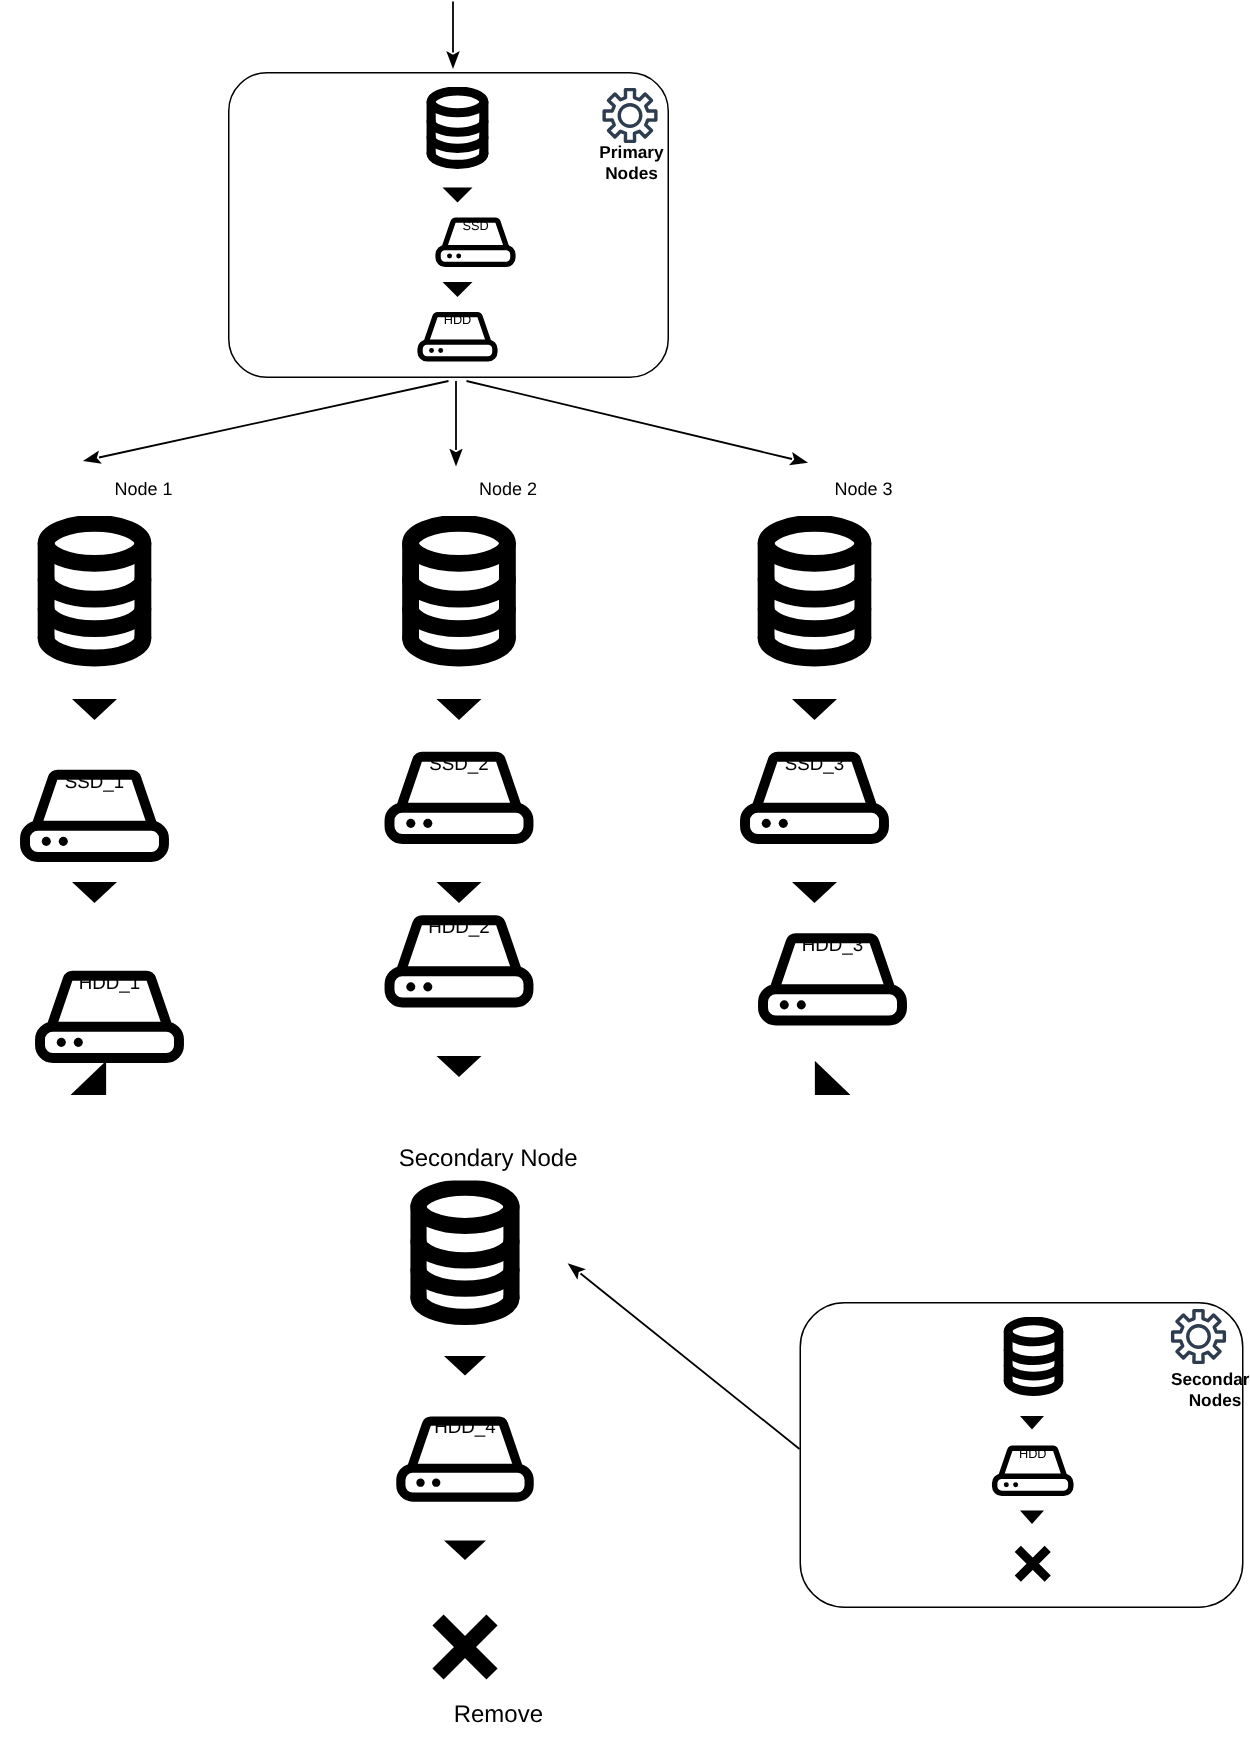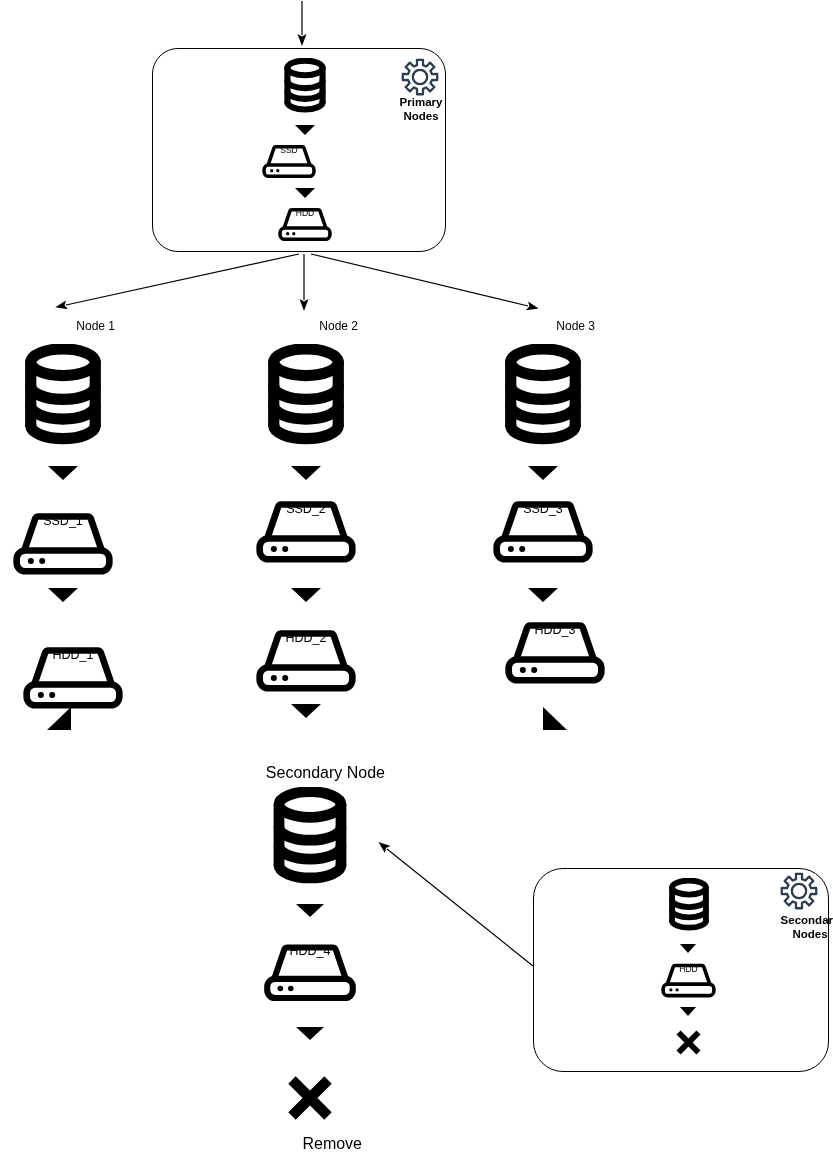--- a/index.html
+++ b/index.html
@@ -77,21 +77,21 @@
       <path d="M311 254 L528 306" marker-end="url(#ah)"></path>
       <path d="M533 966 L387 849" marker-end="url(#ah)"></path>
     </g>
   </svg>
 
   <div class="group-box" style="left:152px;top:48px;width:294px;height:204px;">
     <svg class="icon abs" style="left:126px;top:9px;width:52px;height:55px;">
         <use href="#sym-db"></use>
       </svg>
     <div class="tri tri-sm" style="left:142px;top:76px;"></div>
-    <div class="drive drive-sm" style="left:108px;top:92px;width:56px;height:39px;">
+    <div class="drive drive-sm" style="left:136px;top:92px;width:56px;height:39px;">
       <svg>
           <use href="#sym-drive"></use>
         </svg>
       <span class="drive-label">SSD</span>
     </div>
     <div class="tri tri-sm" style="left:142px;top:139px;"></div>
     <div class="drive drive-sm" style="left:124px;top:155px;width:56px;height:39px;">
       <svg>
           <use href="#sym-drive"></use>
         </svg>
@@ -131,21 +131,21 @@
         <use href="#sym-db"></use>
       </svg>
     <div class="tri tri-lg" style="left:37px;top:147px;"></div>
     <div class="drive" style="left:0;top:175px;width:104px;height:72px;">
       <svg>
           <use href="#sym-drive"></use>
         </svg>
       <span class="drive-label">SSD_2</span>
     </div>
     <div class="tri tri-lg" style="left:37px;top:269px;"></div>
-    <div class="drive" style="left:0;top:304px;width:104px;height:72px;">
+    <div class="drive" style="left:0;top:284px;width:104px;height:72px;">
       <svg>
           <use href="#sym-drive"></use>
         </svg>
       <span class="drive-label">HDD_2</span>
     </div>
     <div class="tri tri-lg" style="left:37px;top:385px;"></div>
   </div>
 
   <div class="node-col" style="left:491px;top:319px;">
     <div class="node-label">Node 3</div>

